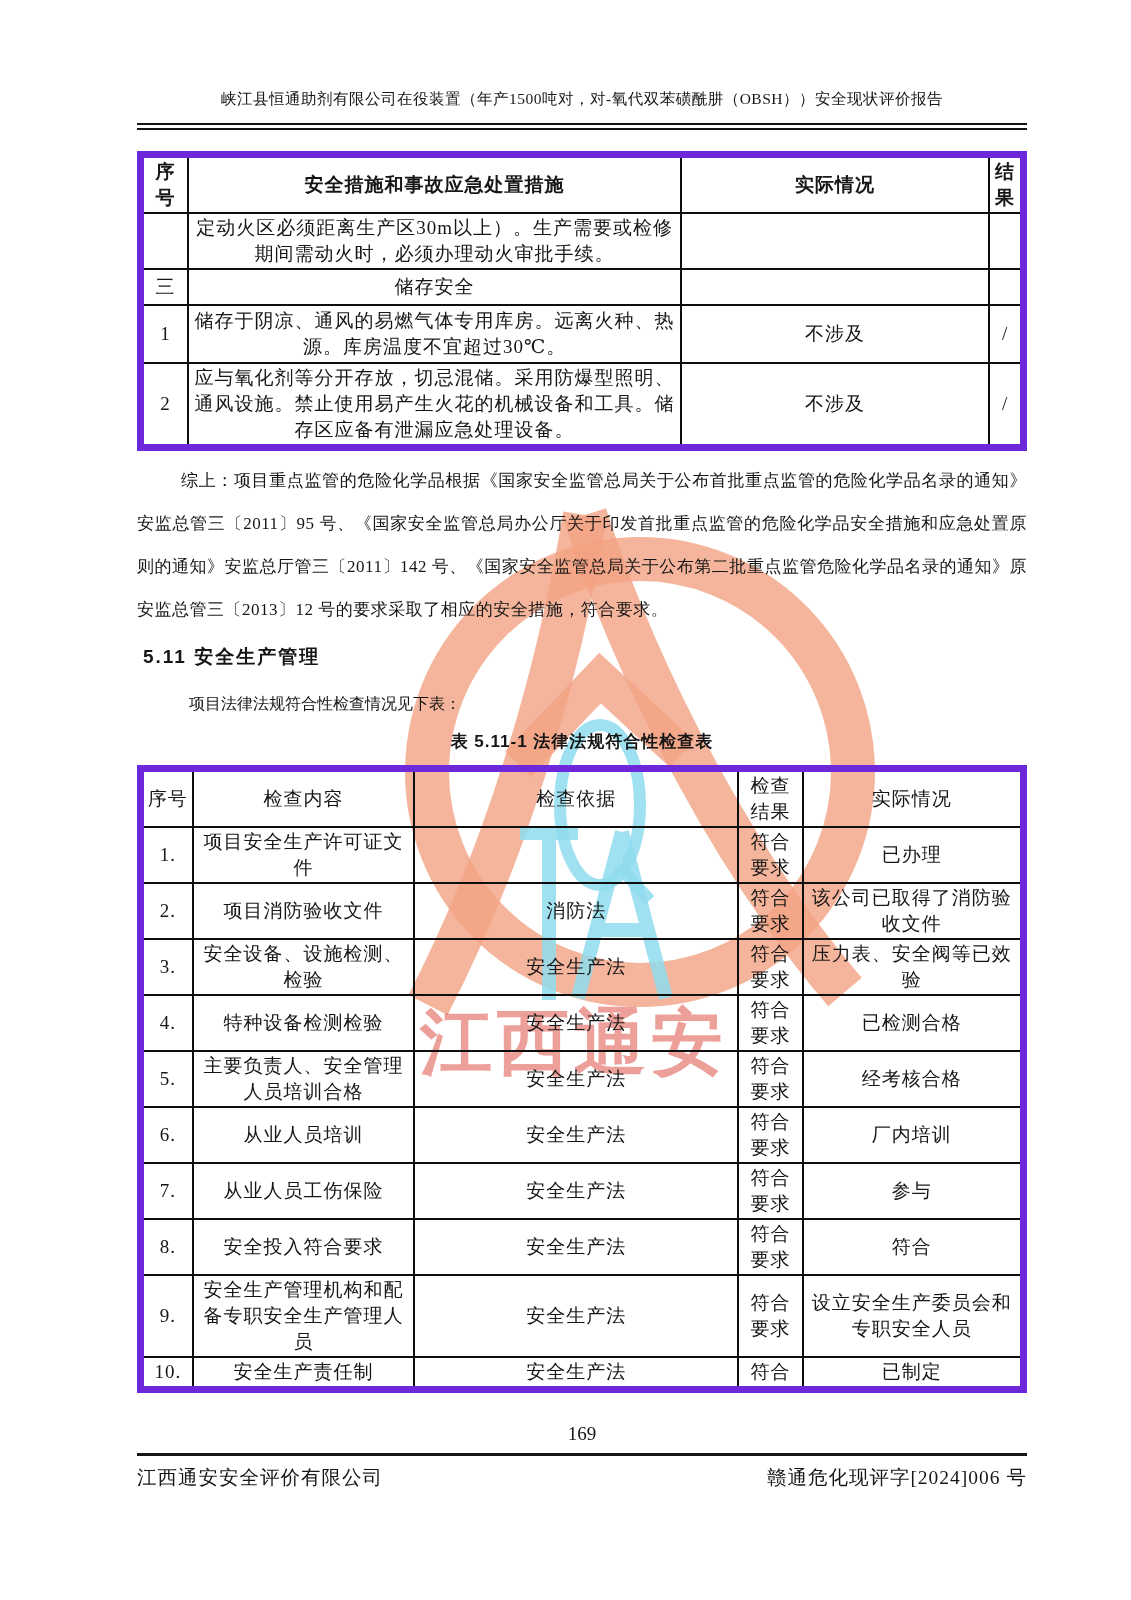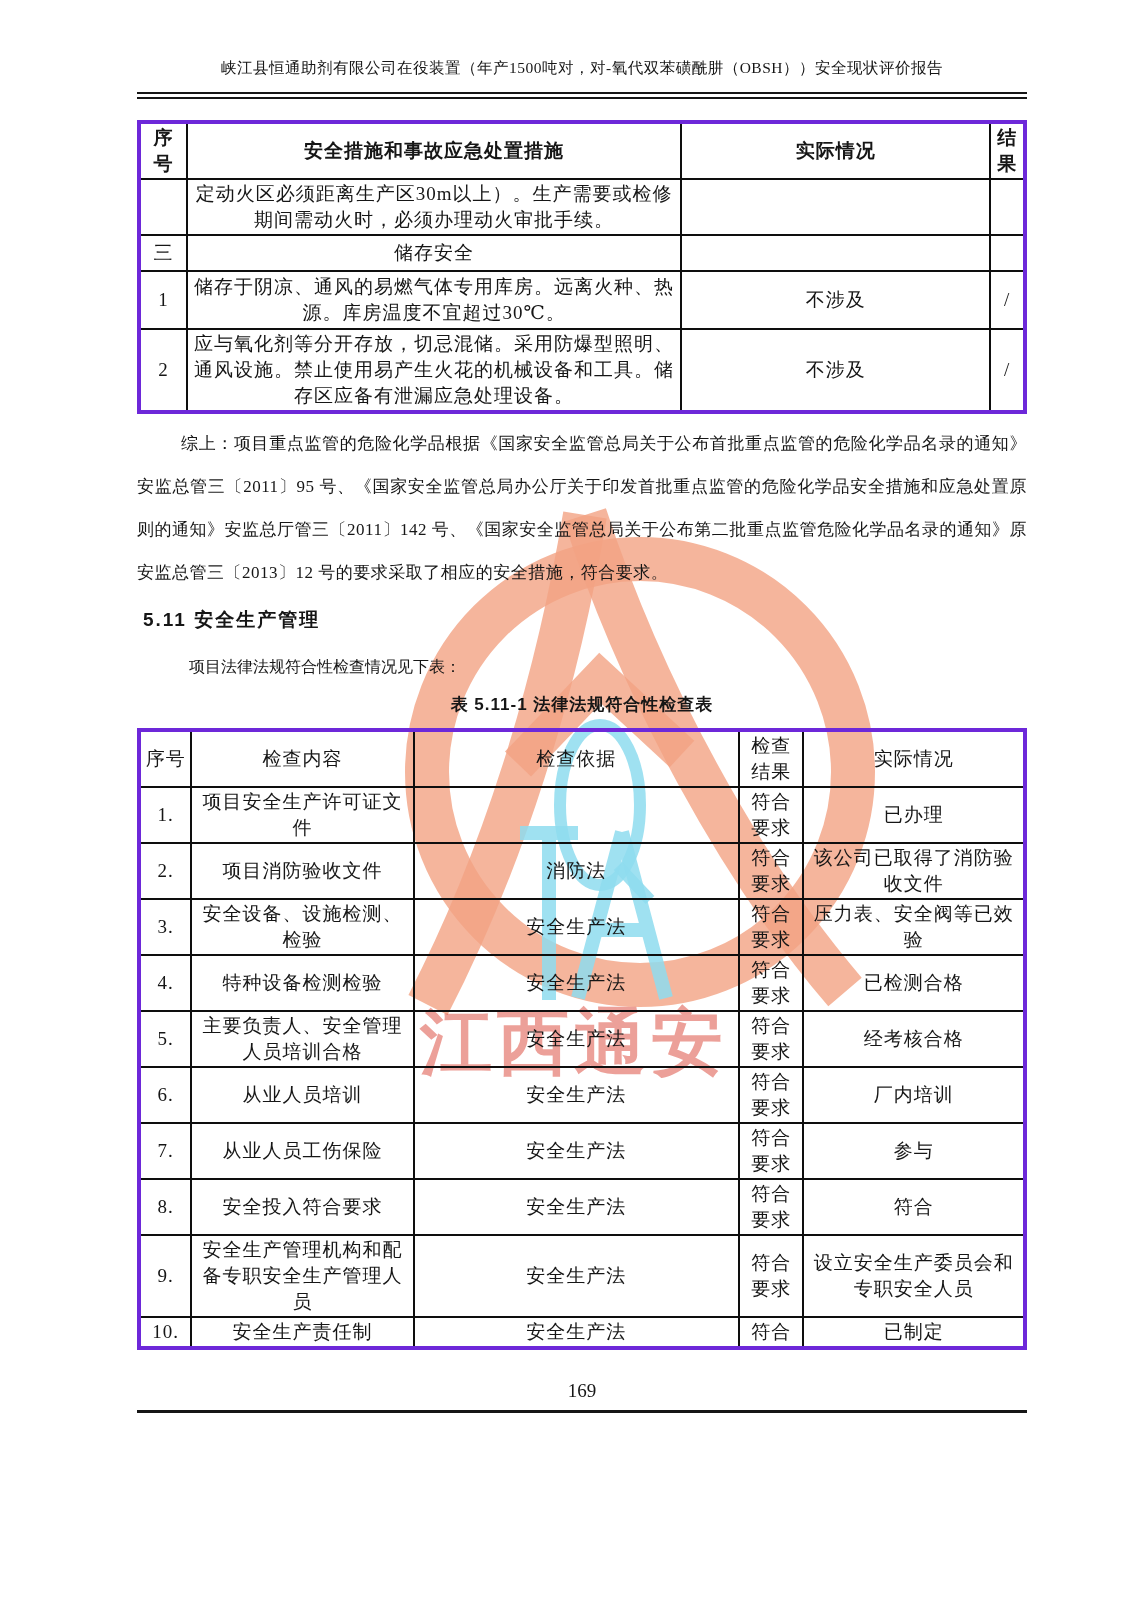--- a/index.html
+++ b/index.html
@@ -15,29 +15,29 @@
   
   .watermark { position:absolute; inset:0; z-index:0; }
   .wm-red {
     position:absolute; left:420px; top:1006px;
     font-family:"Liberation Sans","DejaVu Sans",sans-serif;
     font-weight:bold; font-size:72px; letter-spacing:5px;
     color:#d93a2b; opacity:0.48; white-space:nowrap; line-height:1;
   }
 
   
-  .content { position:relative; z-index:1; padding:58px 104px 0 137px; }
+  .content { position:relative; z-index:1; padding:89px 104px 0 137px; }
 
   .doc-header { text-align:center; font-size:15.5px; letter-spacing:0.5px; line-height:20px; }
 
   .double-rule { margin-top:14px; height:3px;
     border-top:2.5px solid #161616; border-bottom:2px solid #161616; }
 
   table { border-collapse:collapse; width:100%; table-layout:fixed;
-    border:4px solid #6d28d9; }
+    border:7px solid #6d28d9; }
   td, th { border:2px solid #0e0e0e; text-align:center; vertical-align:middle;
     padding:1px 3px; font-size:19px; line-height:26px; letter-spacing:1px;
     font-weight:normal; overflow:hidden; }
   .t1 { margin-top:21px; }
   .t1 th { font-weight:bold; }
 
   .summary { margin-top:8px; font-size:17px; line-height:43px;
     text-align:justify; text-indent:44px; letter-spacing:0.5px; }
 
   .h1 { margin:10px 0 0 6px;
@@ -220,14 +220,18 @@
       <td>符合</td>
       <td>已制定</td>
     </tr>
   </tbody>
     </table>
 
   <div class="page-num">169</div>
 
   <div class="footer-rule"></div>
 
+  <div class="doc-footer">
+    <span>江西通安安全评价有限公司</span>
+    <span>赣通危化现评字[2024]006 号</span>
+  </div>
 
 </div>
 
 </body></html>

